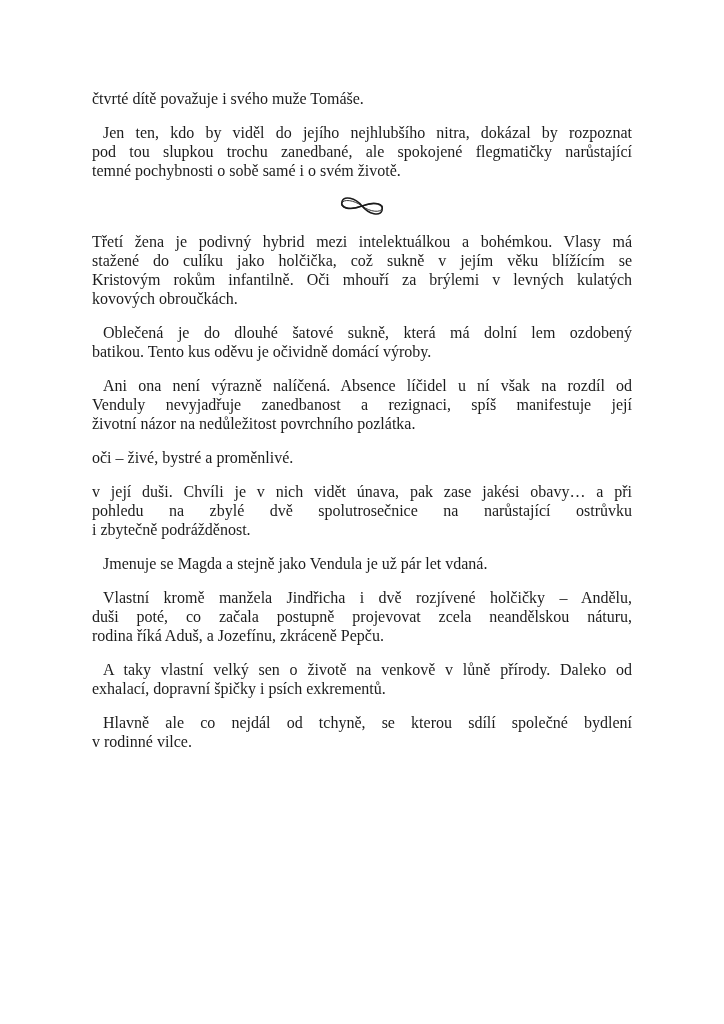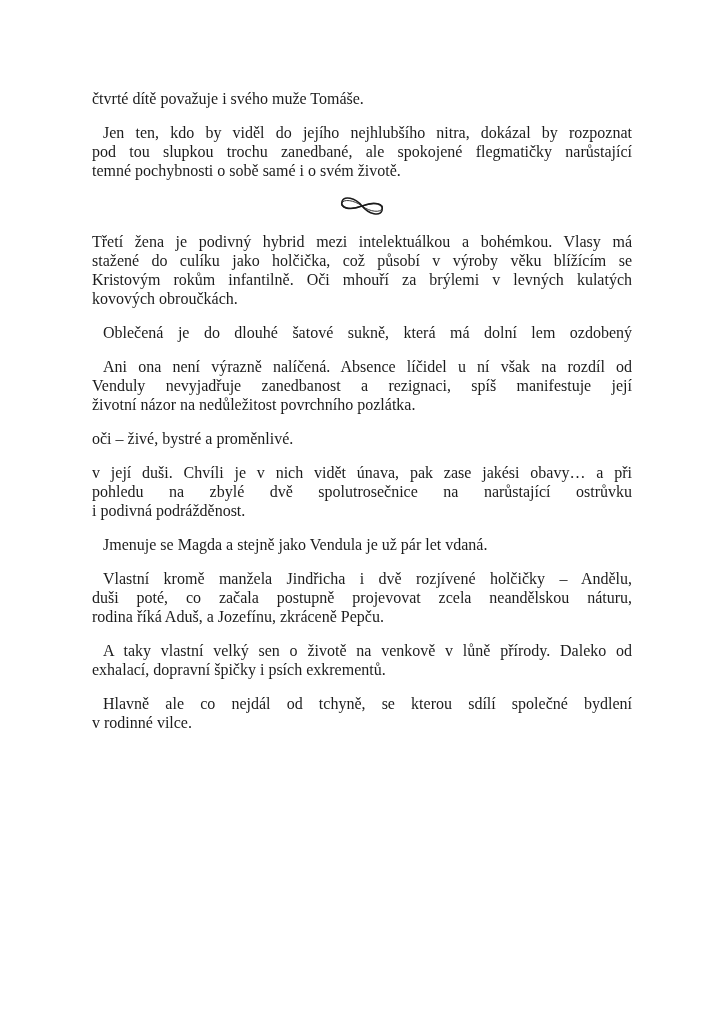--- a/index.html
+++ b/index.html
@@ -73,39 +73,40 @@
         <g fill="none" stroke="#1c1c1c">
           <path stroke-width="1.6" d="M23 11 C 16 2.5, 5 0.5, 3 6.5 C 1.2 12, 9 16.5, 23 11 C 37 5.5, 44.8 9.5, 43 15.5 C 41 21.5, 30 19.5, 23 11 Z"></path>
           <path stroke-width="0.9" d="M23 11 C 15 5, 4 3.5, 2.6 8.6 C 1.4 13.5, 10.5 15, 23 11 C 35.5 7, 44.6 8, 43.4 13 C 42.2 18.2, 31 17, 23 11 Z"></path>
         </g>
       </svg>
     </div>
 
     <div id="section-after">
         <p>
           <span class="line">Třetí žena je podivný hybrid mezi intelektuálkou a bohémkou. Vlasy má</span>
-          <span class="line">stažené do culíku jako holčička, což působí v výroby věku blížícím se</span>
+          <span class="line">stažené do culíku jako holčička, což sukně v jejím věku blížícím se</span>
           <span class="line">Kristovým rokům infantilně. Oči mhouří za brýlemi v levných kulatých</span>
           <span class="line para-last">kovových obroučkách.</span>
         </p>
         <p>
           <span class="line first-indent">Oblečená je do dlouhé šatové sukně, která má dolní lem ozdobený</span>
+          <span class="line para-last">batikou. Tento kus oděvu je očividně domácí výroby.</span>
         </p>
         <p>
           <span class="line first-indent">Ani ona není výrazně nalíčená. Absence líčidel u ní však na rozdíl od</span>
           <span class="line">Venduly nevyjadřuje zanedbanost a rezignaci, spíš manifestuje její</span>
           <span class="line para-last">životní názor na nedůležitost povrchního pozlátka.</span>
         </p>
         <p>
           <span class="line para-last">oči – živé, bystré a proměnlivé.</span>
         </p>
         <p>
           <span class="line">v její duši. Chvíli je v nich vidět únava, pak zase jakési obavy… a při</span>
           <span class="line">pohledu na zbylé dvě spolutrosečnice na narůstající ostrůvku</span>
-          <span class="line para-last">i podivná podrážděnost.</span>
+          <span class="line para-last">i zbytečně podrážděnost.</span>
         </p>
         <p>
           <span class="line para-last first-indent">Jmenuje se Magda a stejně jako Vendula je už pár let vdaná.</span>
         </p>
         <p>
           <span class="line first-indent">Vlastní kromě manžela Jindřicha i dvě rozjívené holčičky – Andělu,</span>
           <span class="line">duši poté, co začala postupně projevovat zcela neandělskou náturu,</span>
           <span class="line para-last">rodina říká Aduš, a Jozefínu, zkráceně Pepču.</span>
         </p>
         <p>

